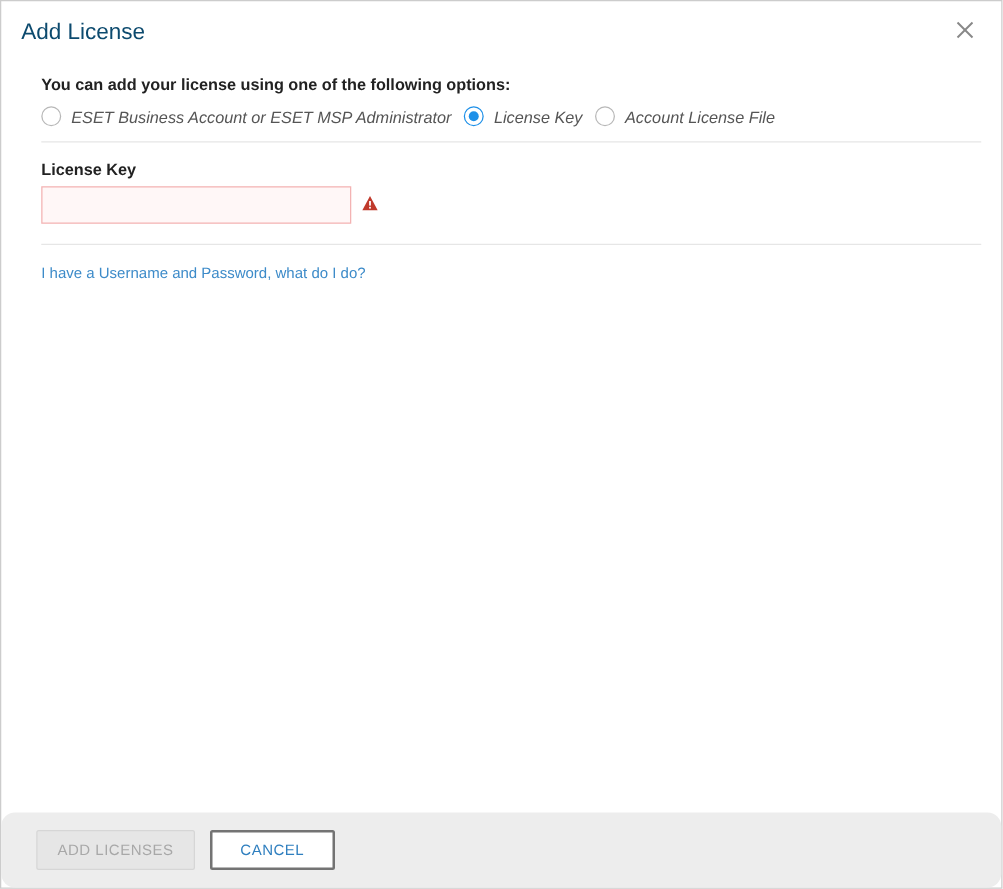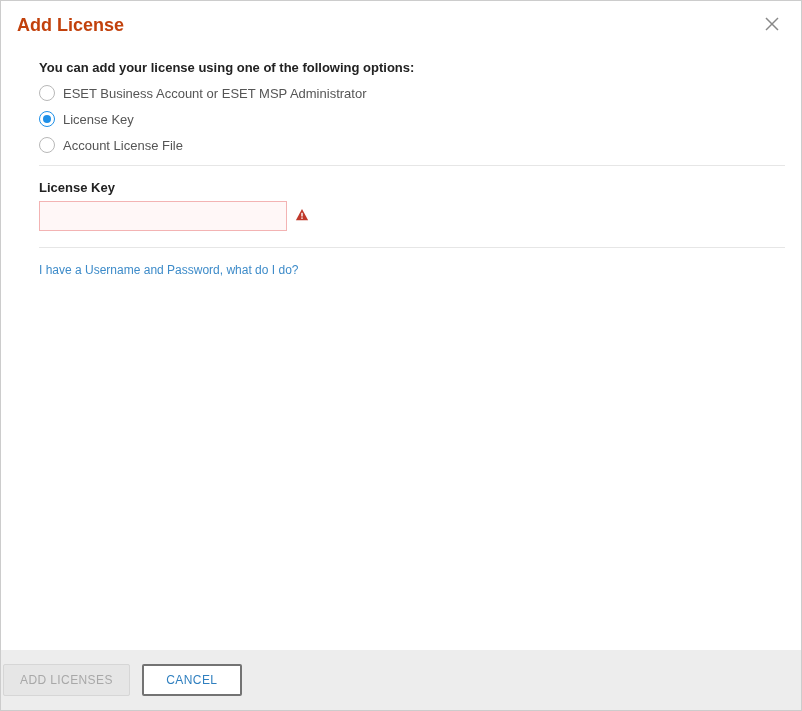--- a/index.html
+++ b/index.html
@@ -7,26 +7,26 @@
     .dialog {
       width: 802px; height: 711px;
       border: 1px solid #ccc;
       display: flex; flex-direction: column;
       position: relative;
     }
     .dialog-header {
       display: flex; align-items: center; justify-content: space-between;
       padding: 12px 18px 8px 16px;
     }
-    .dialog-title { font-size: 18px; color: #c2410c; font-weight: 700; }
+    .dialog-title { font-size: 18px; color: #0c4a6e; font-weight: 400; }
     .close-btn { cursor: pointer; color: #888; padding: 4px; }
     .close-btn svg { width: 14px; height: 14px; stroke: #888; stroke-width: 1.5; }
-    .dialog-body { flex: 1; padding: 14px 16px 0 0; overflow: auto; margin-left: 38px; }
+    .dialog-body { flex: 1; padding: 14px 16px 0 32px; overflow: auto; }
     .intro { font-weight: 700; color: #222; margin-bottom: 10px; }
-    .radio-group { display: flex; flex-direction: column; gap: 10px; margin-bottom: 12px; }
+    .radio-group { display: flex; flex-direction: row; gap: 10px; margin-bottom: 12px; font-style: italic; }
     .radio-item { display: flex; align-items: center; gap: 8px; cursor: pointer; color: #555; }
     .radio-outer {
       width: 16px; height: 16px; border-radius: 50%;
       border: 1px solid #b8b8b8; display: inline-flex; align-items: center; justify-content: center;
       flex-shrink: 0;
     }
     .radio-outer.selected { border-color: #1e90e8; }
     .radio-inner {
       width: 8px; height: 8px; border-radius: 50%; background: #1e90e8; display: none;
     }
@@ -39,22 +39,22 @@
       border: 1px solid #f3b3b3;
       background: #fff7f7;
       padding: 4px 8px;
       font-size: 13px;
       outline: none;
     }
     .warn-icon svg { width: 14px; height: 14px; }
     .link { color: #3d8bc9; text-decoration: none; cursor: pointer; font-size: 12px; }
     .dialog-footer {
       background: #ededed;
-      padding: 14px 2px;
-      display: flex; gap: 12px;
+      padding: 14px 28px;
+      display: flex; gap: 12px; border-radius: 11px;
     }
     .btn {
       height: 32px; min-width: 100px;
       padding: 0 16px;
       font-size: 12px;
       letter-spacing: 0.4px;
       border-radius: 2px;
       cursor: pointer;
       display: inline-flex; align-items: center; justify-content: center;
     }

